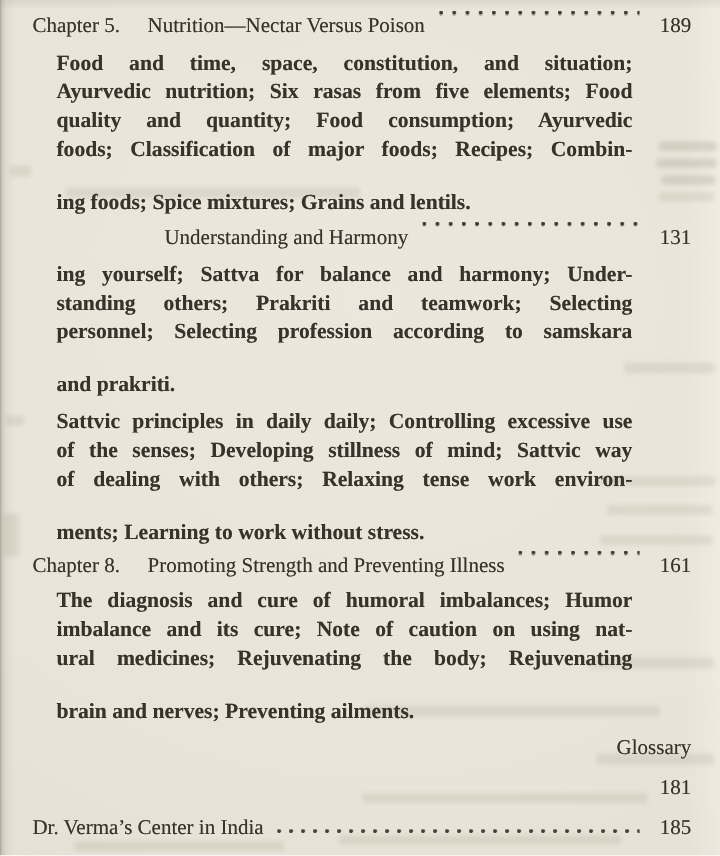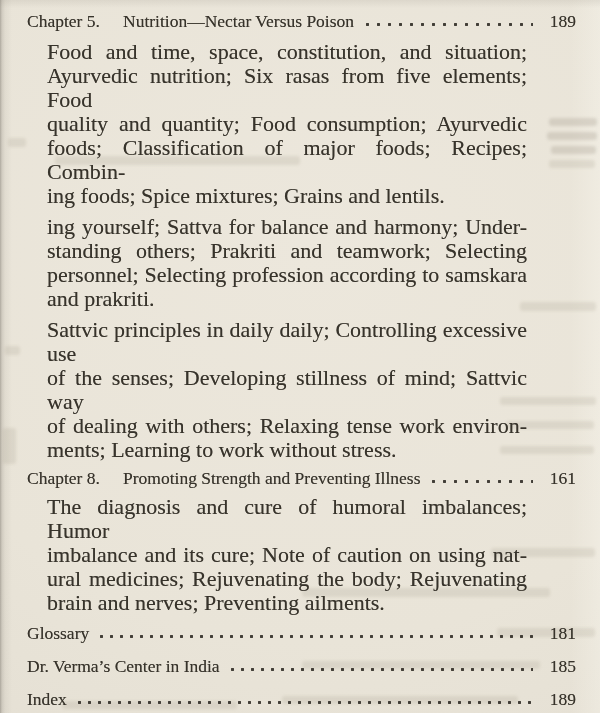--- a/index.html
+++ b/index.html
@@ -26,48 +26,48 @@
     position:absolute;right:0;top:0;bottom:0;width:30px;
     background:linear-gradient(270deg, rgba(255,253,246,.28), rgba(255,253,246,0));
   }
 
   
   .ghost{position:absolute;border-radius:3px;background:rgba(124,114,96,.13);filter:blur(1.6px);}
   .ghost.d{background:rgba(114,104,86,.18);}
 
   .toc{position:relative;padding:9px 24px 0 27px;}
 
-  .ch-row{display:flex;align-items:flex-end;line-height:24px;font-size:17.5px;
+  .ch-row{display:flex;line-height:24px;font-size:17.5px;
           text-shadow:0 0 .5px rgba(55,51,43,.55);}
   .ch-label{min-width:96px;flex:0 0 auto;}
   .ch-title{flex:0 0 auto;white-space:nowrap;}
   .cont{margin-left:110px;}
 
   .leader{
     flex:1 1 auto;height:4px;margin:0 10px 6px 12px;
     background-image:radial-gradient(circle at 1.5px 1.5px, rgba(52,48,41,.92) 1.35px, rgba(52,48,41,0) 2px);
     background-size:11px 4px;background-repeat:repeat-x;background-position:left center;
   }
   .back-row .leader{background-size:10px 4px;margin-left:11px;}
   .pagenum{flex:0 0 auto;min-width:33px;text-align:right;}
 
-  .summary{margin:7px 49px 0 20px;font-size:22px;line-height:24px;
-           text-shadow:0 0 .5px rgba(55,51,43,.5);}
+  .summary{margin:7px 49px 0 20px;font-size:18px;line-height:24px;
+           text-shadow:0 0 .5px rgba(55,51,43,.5);font-weight:bold;}
   .summary .sum-line{text-align:justify;text-align-last:justify;}
-  .summary .sum-line.last{text-align-last:auto;}
+  .summary .sum-line.last{text-align-last:auto;margin-top:20px;}
   .summary.s8{margin-top:5px;}
 
   .chapter + .chapter{margin-top:5px;}
   .chapter.c7{margin-top:3px;}
   .chapter.c8{margin-top:4px;}
 
   .back-matter{margin-top:6px;}
   .back-row{display:flex;align-items:flex-end;line-height:24px;font-size:17.5px;
             margin-top:9px;text-shadow:0 0 .5px rgba(55,51,43,.55);}
-  .back-row:first-child{margin-top:6px;}
+  .back-row:first-child{margin-top:6px;flex-direction:column;}
   .back-label{flex:0 0 auto;white-space:nowrap;}
 </style>
 </head>
 <body>
 
 <div class="page">
   <div class="binding-shadow"></div>
   <div class="edge-light"></div>
 
   <div class="ghost" style="left:8px;top:138px;width:18px;height:9px"></div>
@@ -101,20 +101,25 @@
       <div class="summary">
           <div class="sum-line">Food and time, space, constitution, and situation;</div>
           <div class="sum-line">Ayurvedic nutrition; Six rasas from five elements; Food</div>
           <div class="sum-line">quality and quantity; Food consumption; Ayurvedic</div>
           <div class="sum-line">foods; Classification of major foods; Recipes; Combin-</div>
           <div class="sum-line last">ing foods; Spice mixtures; Grains and lentils.</div>
         </div>
     </section>
 
     <section class="chapter c6">
+      <div class="ch-row cont">
+        <span class="ch-title">Understanding and Harmony</span>
+        <span class="leader"></span>
+        <span class="pagenum">131</span>
+      </div>
       <div class="summary">
           <div class="sum-line">ing yourself; Sattva for balance and harmony; Under-</div>
           <div class="sum-line">standing others; Prakriti and teamwork; Selecting</div>
           <div class="sum-line">personnel; Selecting profession according to samskara</div>
           <div class="sum-line last">and prakriti.</div>
         </div>
     </section>
 
     <section class="chapter c7">
       <div class="summary">

